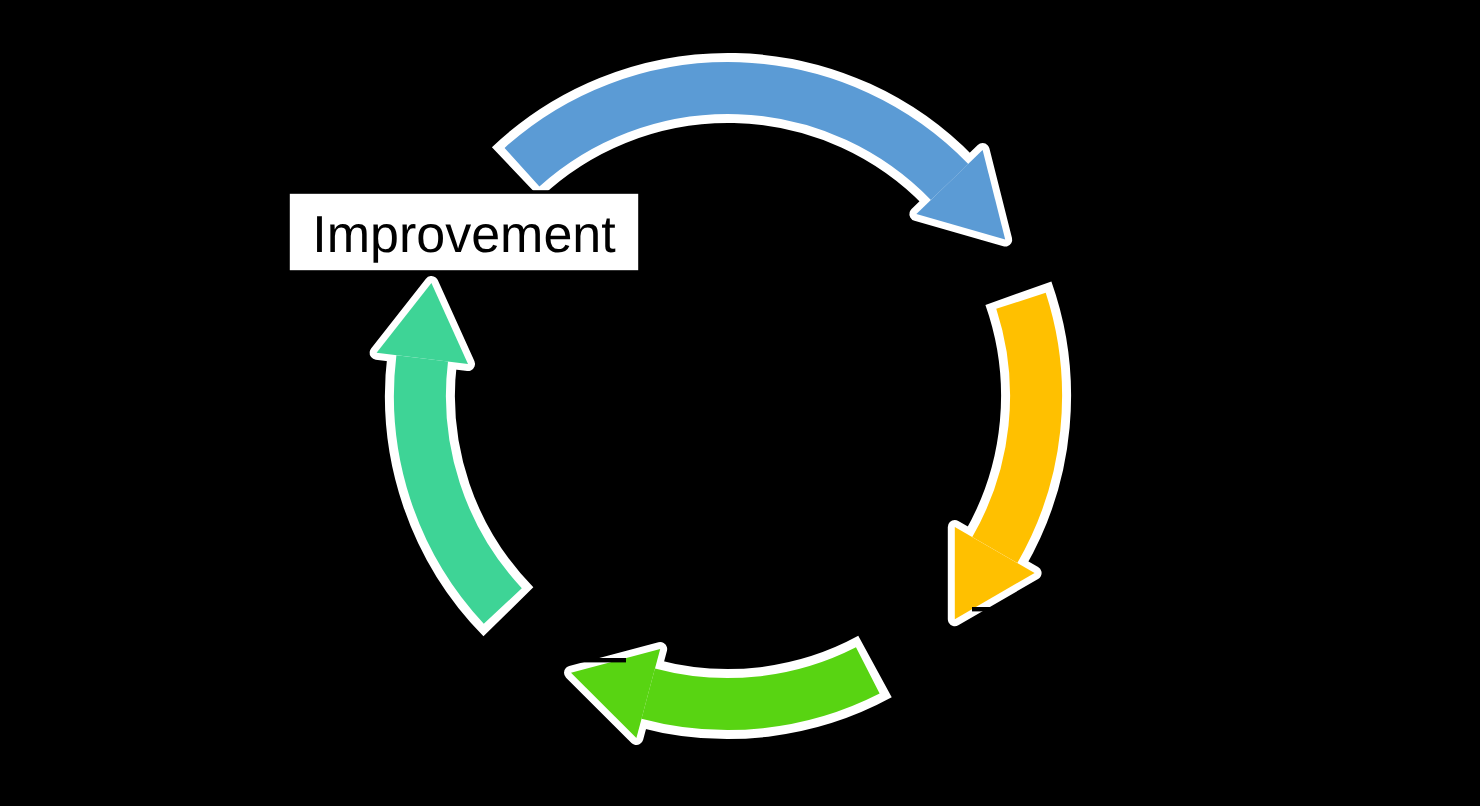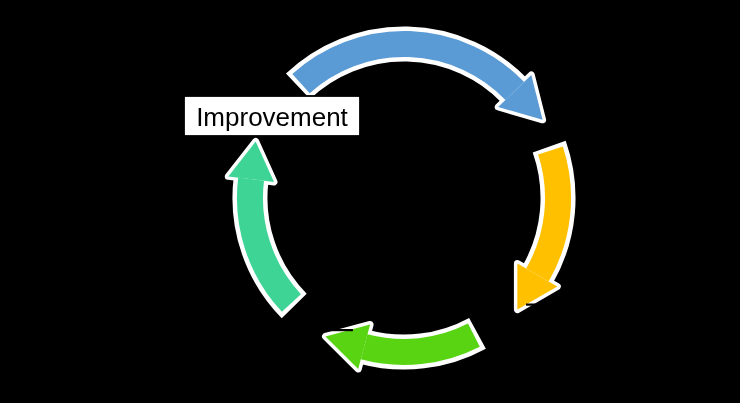--- a/index.html
+++ b/index.html
@@ -8,21 +8,20 @@
     width: 740px;
     height: 403px;
     overflow: hidden;
     background: #000;
     font-family: "Liberation Sans", sans-serif;
   }
   .stage {
     position: relative;
     width: 586px;
     height: 403px;
-    padding-left: 40px;
   }
   svg { display: block; }
   .outline-arc {
     fill: none;
     stroke-width: 35;
     stroke-linecap: butt;
   }
   .body-arc {
     fill: none;
     stroke-width: 26;

